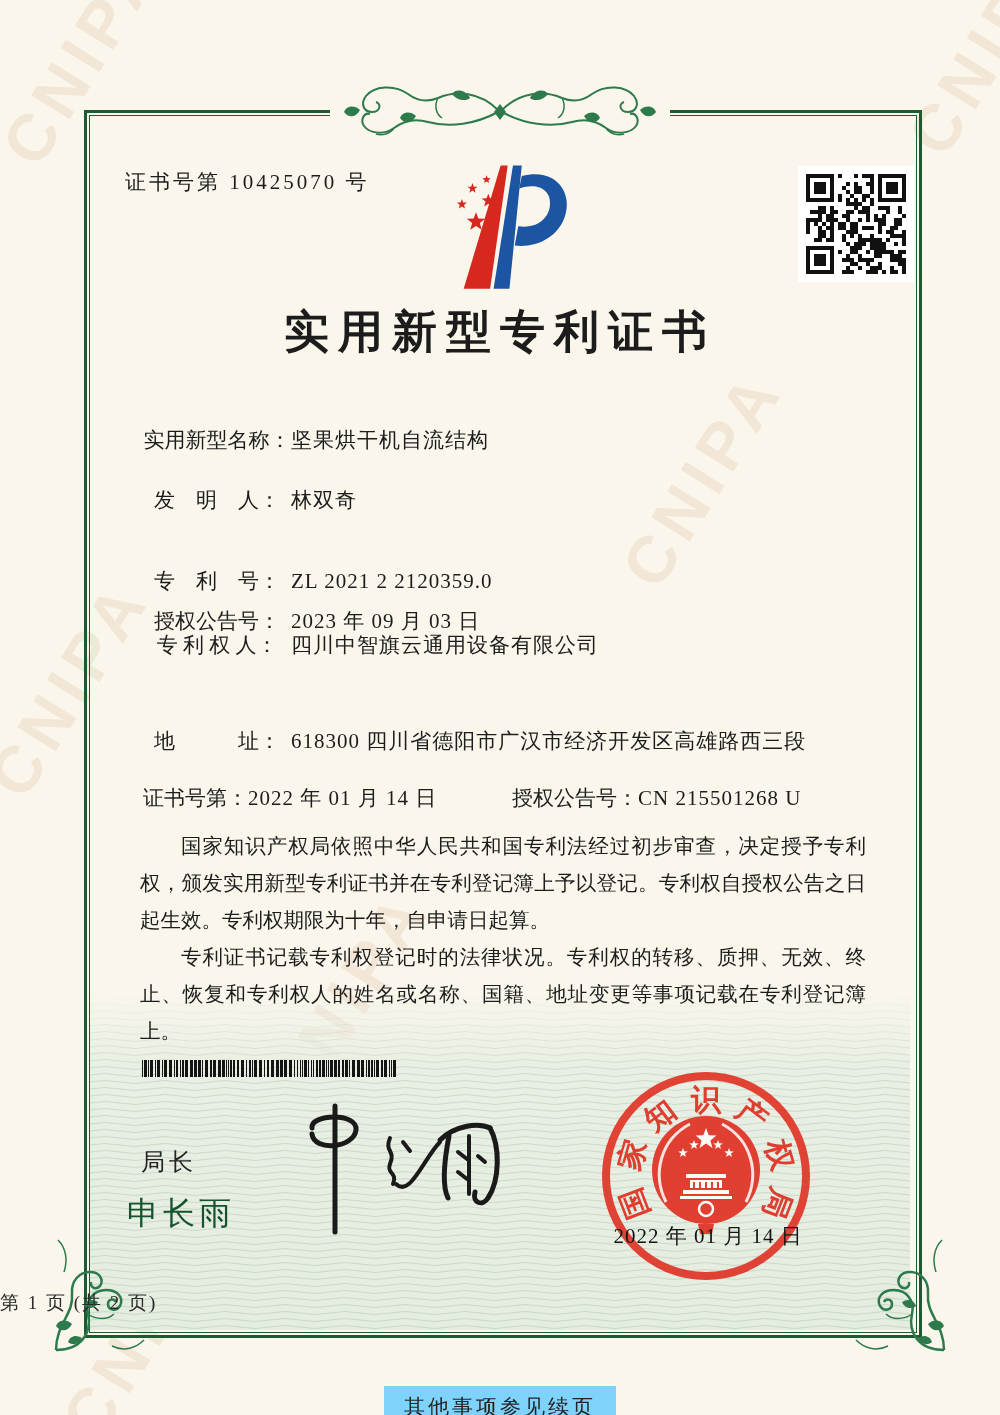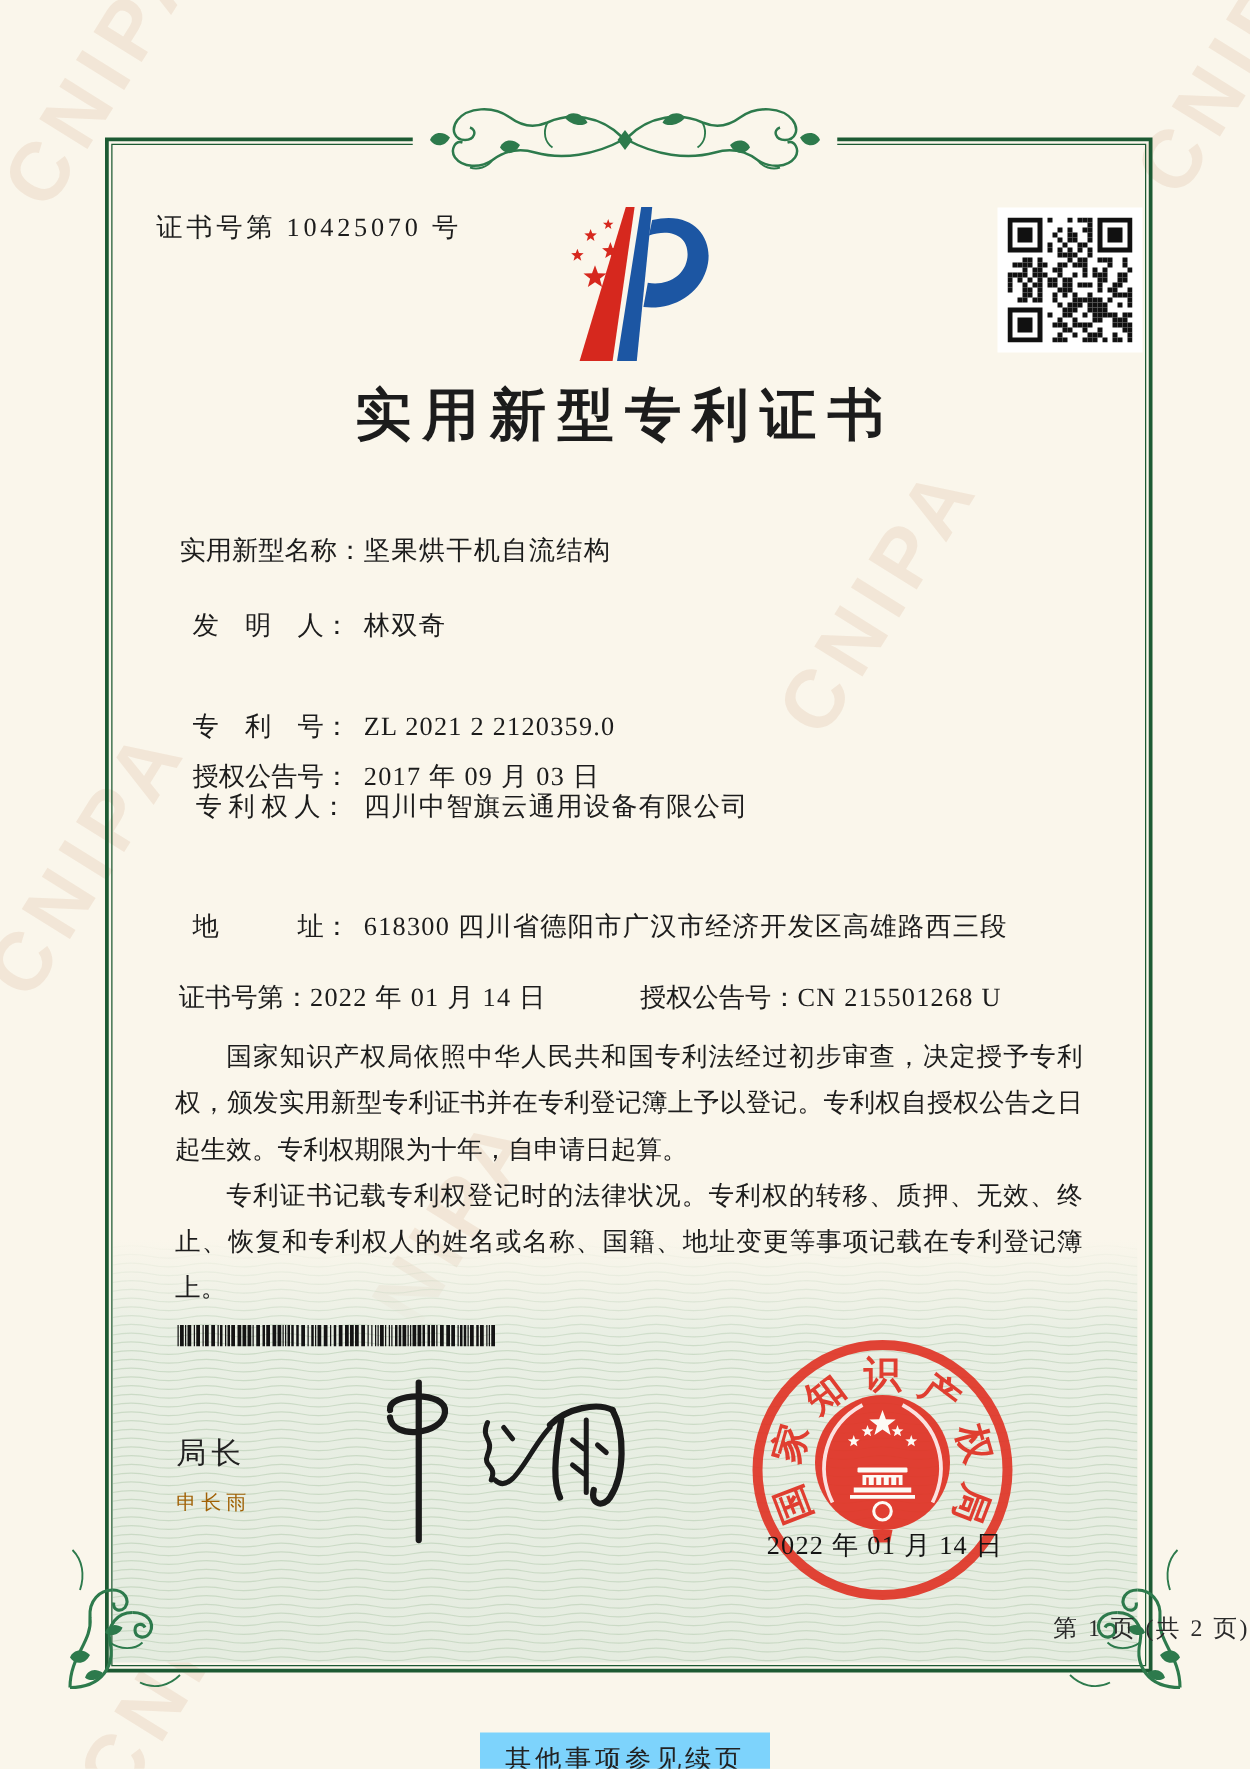--- a/index.html
+++ b/index.html
@@ -51,42 +51,42 @@
     position:absolute;left:140px;top:828px;width:726px;
     font-size:20.5px;line-height:37px;text-align:justify;
   }
   .paras p{margin:0;text-indent:2em;}
   
   .barcode{position:absolute;left:140px;top:1060px;}
   
   .director{position:absolute;left:141px;top:1146px;
     font-family:"Liberation Sans","DejaVu Sans",sans-serif;
     font-size:24px;letter-spacing:4px;color:#222;text-align:right;}
-  .director-name{position:absolute;left:141px;top:1192px;
+  .director-name{position:absolute;left:127px;top:1192px;
     font-family:"Liberation Sans","DejaVu Sans",sans-serif;
-    font-size:16px;letter-spacing:4px;color:#a16207;}
+    font-size:32px;letter-spacing:4px;color:#14532d;}
   .signature{position:absolute;left:272px;top:1100px;}
   
   .seal{position:absolute;left:602px;top:1072px;width:208px;height:208px;}
   .seal-ring{
     position:absolute;inset:0;border-radius:50%;
     border:8px solid rgba(223,52,38,0.92);
   }
   .seal-char{
     position:absolute;left:50%;top:50%;
     font-size:30px;font-weight:bold;color:rgba(223,52,38,0.95);
     font-family:"Liberation Serif","DejaVu Serif",serif;
   }
   .seal-emblem{position:absolute;left:44px;top:40px;}
   .seal-date{
     position:absolute;left:596px;top:1222px;width:224px;text-align:center;
     font-size:21px;letter-spacing:1px;color:#141414;z-index:6;white-space:nowrap;
   }
   
-  .page-info{position:absolute;left:0;top:1290px;width:1000px;text-align:right;
+  .page-info{position:absolute;left:0;top:1290px;width:1000px;text-align:left;
     font-size:19px;letter-spacing:2px;color:#2a2a2a;}
   .footer-note{
     position:absolute;left:50%;top:1386px;transform:translateX(-50%);
     background:#7dd3fc;padding:7px 20px;font-size:21px;letter-spacing:3px;color:#222;
   }
   .orn{color:#2d7a4c;}
 </style>
 </head>
 <body>
 
@@ -430,21 +430,21 @@
 <div class="field-row" style="top:426px">
   <span class="flabel">实用新型名称：</span><span class="fvalue">坚果烘干机自流结构</span>
 </div>
 <div class="field-row" style="top:486px">
   <span class="flabel">发　明　人：</span><span class="fvalue">林双奇</span>
 </div>
 <div class="field-row" style="top:567px">
   <span class="flabel">专　利　号：</span><span class="fvalue">ZL 2021 2 2120359.0</span>
 </div>
 <div class="field-row" style="top:607px">
-  <span class="flabel">授权公告号：</span><span class="fvalue">2017 年 09 月 03 日</span>
+  <span class="flabel">授权公告号：</span><span class="fvalue">2023 年 09 月 03 日</span>
 </div>
 <div class="field-row" style="top:631px">
   <span class="flabel">专 利 权 人：</span><span class="fvalue">四川中智旗云通用设备有限公司</span>
 </div>
 <div class="field-row" style="top:727px">
   <span class="flabel">地　　　址：</span><span class="fvalue">618300 四川省德阳市广汉市经济开发区高雄路西三段</span>
 </div>
 <div class="field-row" style="top:784px">
   <span class="flabel" style="min-width:0">证书号第：</span><span class="fvalue">2022 年 01 月 14 日</span>
 </div>

